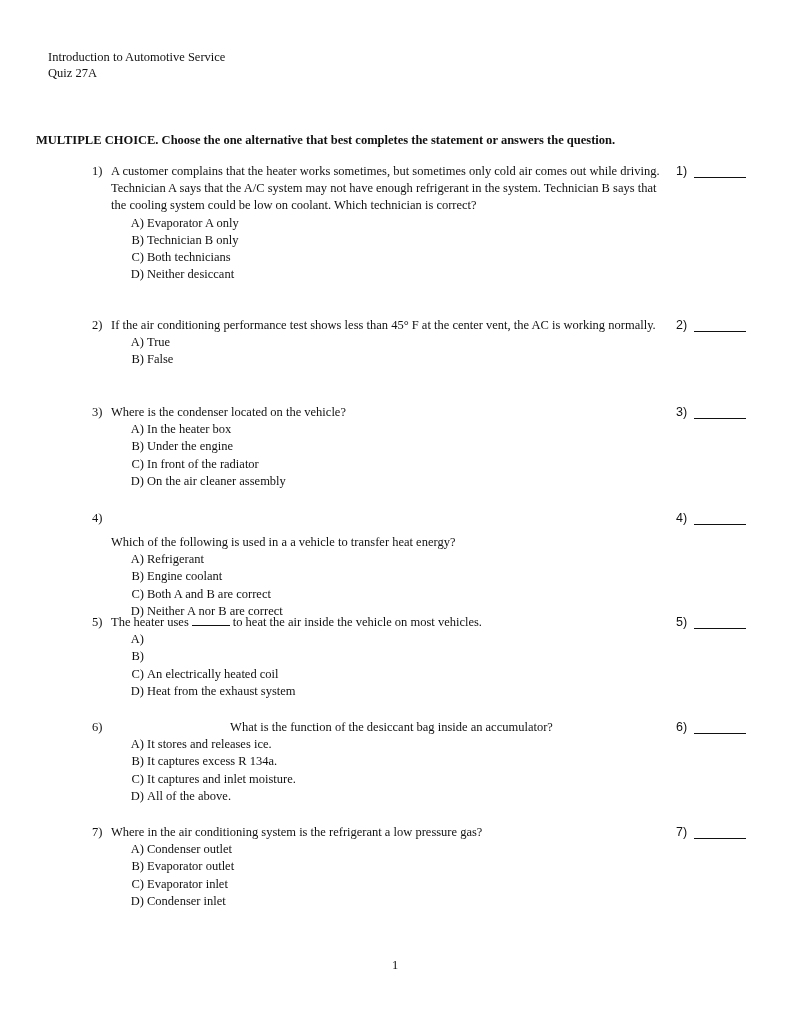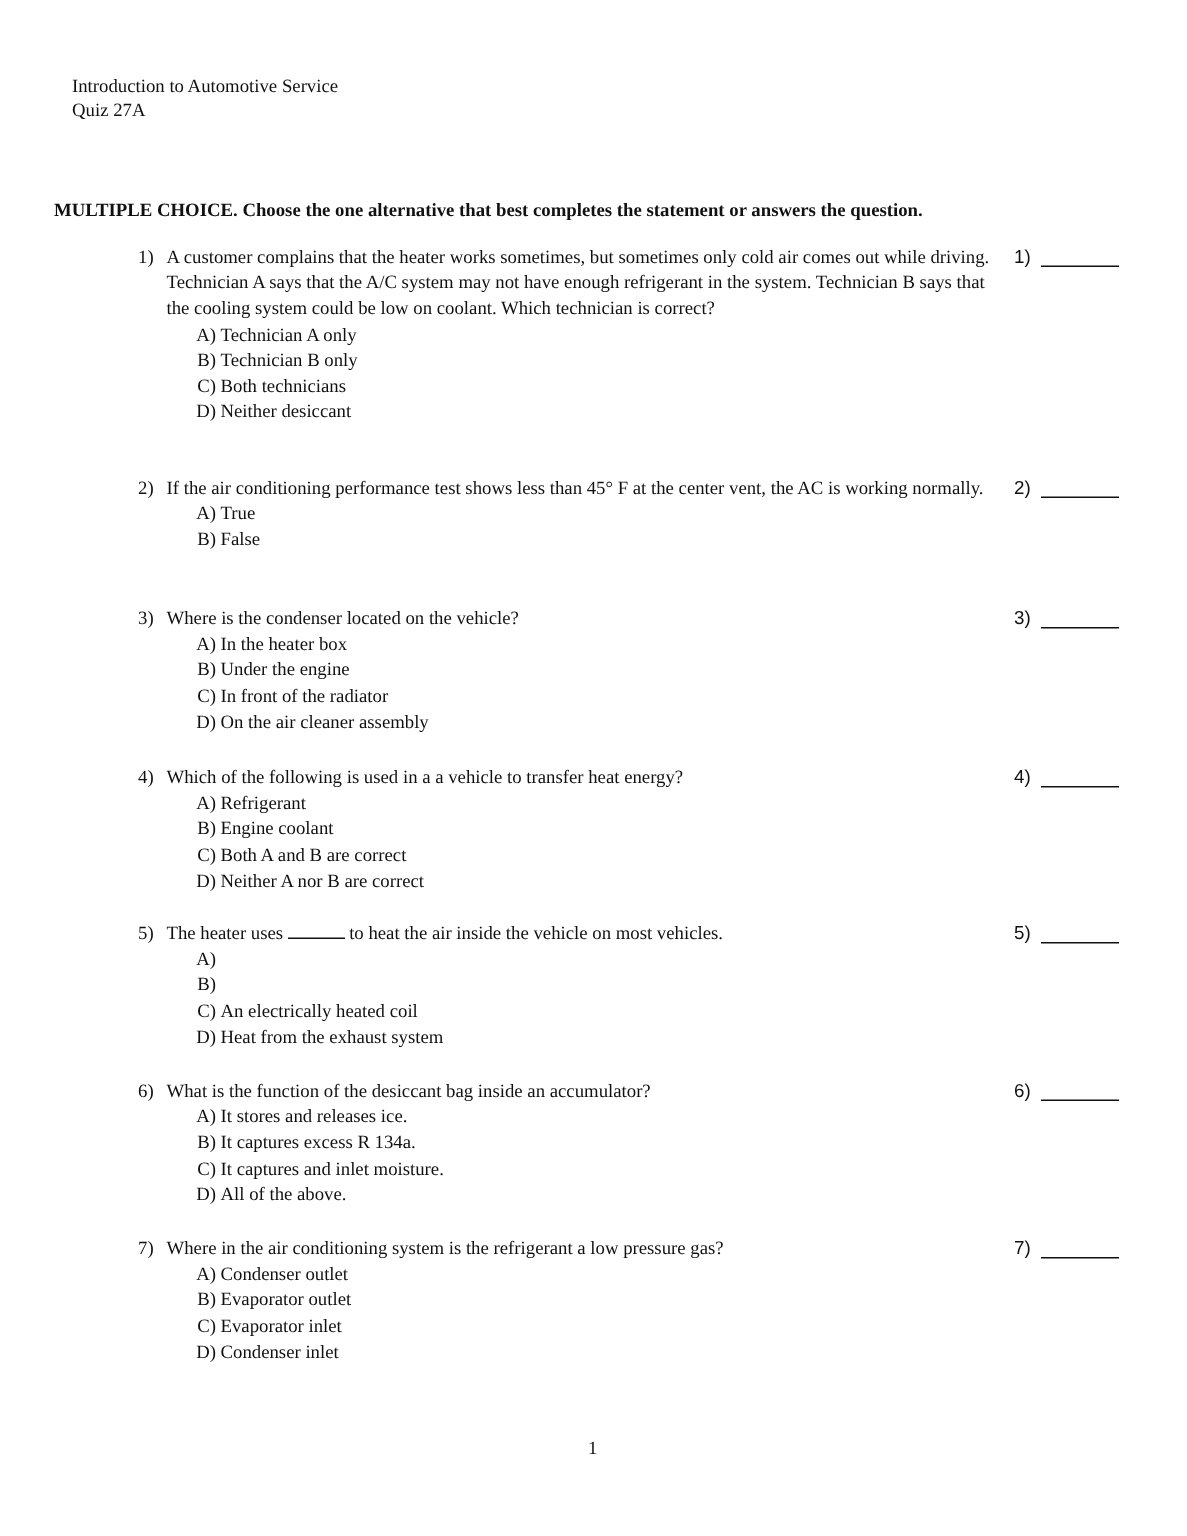--- a/index.html
+++ b/index.html
@@ -36,21 +36,21 @@
   <div class="instr">MULTIPLE CHOICE.  Choose the one alternative that best completes the statement or answers the question.</div>
 
   <div class="q" style="top:163px;">
     <div class="q-stem">
       <span class="q-num">1)</span>
       <span class="q-text" style="padding-left:3px;">A customer complains that the heater works sometimes, but sometimes only cold air comes out while driving.  Technician A says that the A/C system may not have enough refrigerant in the system.  Technician B says that the cooling system could be low on coolant.  Which technician is correct?</span>
     </div>
     <div class="opts">
       <div class="opt">
           <span class="opt-letter">A)</span>
-          <span>Technician A only</span>
+          <span>Evaporator A only</span>
         </div>
       <div class="opt">
           <span class="opt-letter">B)</span>
           <span>Technician B only</span>
         </div>
       <div class="opt">
           <span class="opt-letter">C)</span>
           <span>Both technicians</span>
         </div>
       <div class="opt">
@@ -110,21 +110,21 @@
     </div>
   </div>
   <div class="ans" style="top:405px;">
     <span>3)</span>
       <span class="ans-line"></span>
   </div>
 
   <div class="q" style="top:510px;">
     <div class="q-stem">
       <span class="q-num">4)</span>
-      <span class="q-text" style="padding-left:3px;">Which of the following is used in a a vehicle to transfer heat energy?</span>
+      <span class="q-text" style="padding-left:3px;margin-top:24px;">Which of the following is used in a a vehicle to transfer heat energy?</span>
     </div>
     <div class="opts">
       <div class="opt">
           <span class="opt-letter">A)</span>
           <span>Refrigerant</span>
         </div>
       <div class="opt">
           <span class="opt-letter">B)</span>
           <span>Engine coolant</span>
         </div>
@@ -168,21 +168,21 @@
     </div>
   </div>
   <div class="ans" style="top:615px;">
     <span>5)</span>
       <span class="ans-line"></span>
   </div>
 
   <div class="q" style="top:719px;">
     <div class="q-stem">
       <span class="q-num">6)</span>
-      <span class="q-text" style="padding-left:3px;">What is the function of the desiccant bag inside an accumulator?</span>
+      <span class="q-text" style="padding-left:3px;text-align:center;">What is the function of the desiccant bag inside an accumulator?</span>
     </div>
     <div class="opts">
       <div class="opt">
           <span class="opt-letter">A)</span>
           <span>It stores and releases ice.</span>
         </div>
       <div class="opt">
           <span class="opt-letter">B)</span>
           <span>It captures excess R 134a.</span>
         </div>

